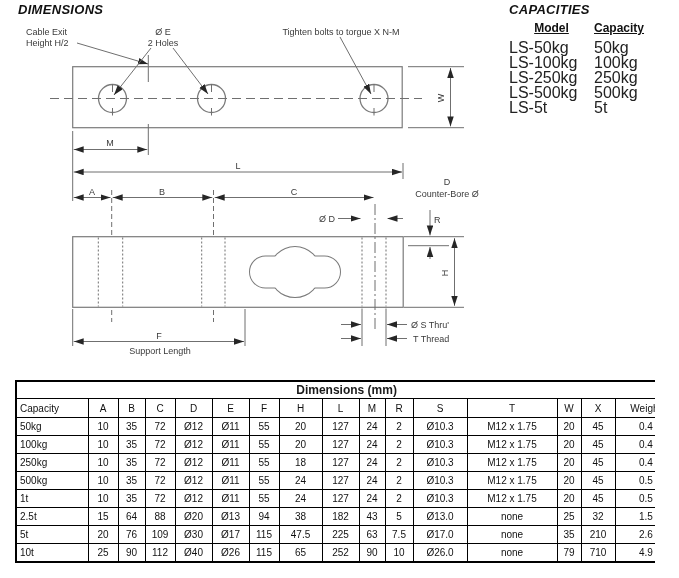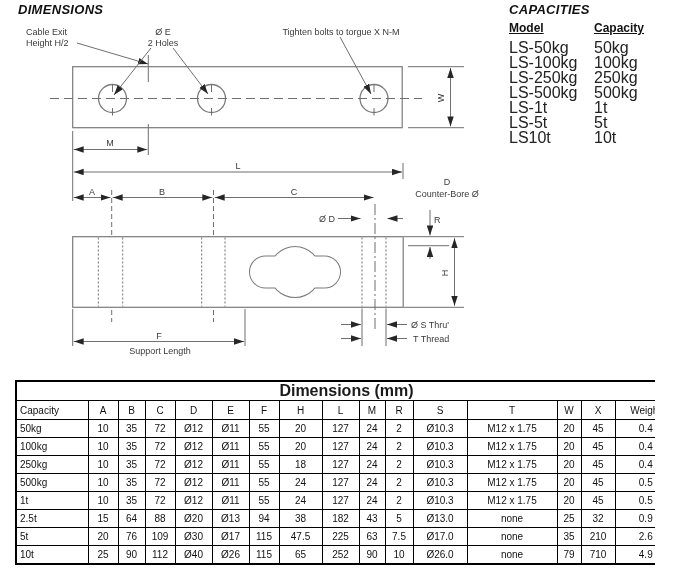--- a/index.html
+++ b/index.html
@@ -5,32 +5,32 @@
   html,body{margin:0;padding:0;background:#fff;}
   #page{position:relative;width:655px;height:578px;background:#ffffff;overflow:hidden;
         font-family:"Liberation Sans",sans-serif;color:#1a1a1a;}
   .sec-title{position:absolute;font-size:13px;font-weight:bold;font-style:italic;
              color:#111;letter-spacing:.3px;}
   #dim-title{left:18px;top:2px;}
   #cap-title{left:509px;top:2px;}
   #cap-block{position:absolute;left:509px;top:21px;width:165px;}
   .cap-head-row{display:flex;}
   .cap-head{font-weight:bold;font-size:12px;text-decoration:underline;color:#111;}
-  .cap-head.model{width:85px;}
+  .cap-head.model{width:85px;text-align:center;}
   #cap-rows{margin-top:5px;}
   .cap-row{display:flex;height:15px;line-height:15px;font-size:16px;color:#222;}
   .cap-model{width:85px;}
   svg{position:absolute;left:0;top:0;}
   svg text{font-family:"Liberation Sans",sans-serif;font-size:9px;fill:#3a3a3a;}
   
   #dim-table-wrap{position:absolute;left:15px;top:380px;}
   table{border-collapse:collapse;table-layout:fixed;width:661px;background:#fff;}
   table,td,th{border:1px solid #000;}
   table{border-width:2px;}
-  th.tbl-title{height:16px;font-size:16px;font-weight:bold;text-align:center;padding:0;}
+  th.tbl-title{height:16px;font-size:12px;font-weight:bold;text-align:center;padding:0;}
   td,th.colhead{height:17px;font-size:10px;font-weight:normal;text-align:center;
        padding:0 1px;white-space:nowrap;overflow:hidden;color:#111;}
   th.colhead{height:18px;}
   td.cap-col,th.cap-col{text-align:left;padding-left:3px;}
 </style>
 </head>
 <body>
 
 <div id="page">
 
@@ -53,30 +53,22 @@
         </div>
         <div class="cap-row">
           <span class="cap-model">LS-250kg</span>
           <span>250kg</span>
         </div>
         <div class="cap-row">
           <span class="cap-model">LS-500kg</span>
           <span>500kg</span>
         </div>
         <div class="cap-row">
-          <span class="cap-model">LS-1t</span>
-          <span>1t</span>
-        </div>
-        <div class="cap-row">
           <span class="cap-model">LS-5t</span>
           <span>5t</span>
-        </div>
-        <div class="cap-row">
-          <span class="cap-model">LS10t</span>
-          <span>10t</span>
         </div>
       </div>
   </div>
 
   <svg width="679" height="378" viewBox="0 0 679 378">
     <defs>
       <marker id="arr" markerUnits="userSpaceOnUse" markerWidth="10" markerHeight="7" refX="10" refY="3.25" orient="auto">
         <path d="M0,0 L10,3.25 L0,6.5 Z" fill="#262626"></path>
       </marker>
       <marker id="arrR" markerUnits="userSpaceOnUse" markerWidth="10" markerHeight="7" refX="10" refY="3.25" orient="auto-start-reverse">
@@ -354,21 +346,21 @@
             <td>Ø13</td>
             <td>94</td>
             <td>38</td>
             <td>182</td>
             <td>43</td>
             <td>5</td>
             <td>Ø13.0</td>
             <td>none</td>
             <td>25</td>
             <td>32</td>
-            <td>0.9</td>
+            <td>1.5</td>
           </tr>
           <tr>
             <td class="cap-col">5t</td>
             <td>20</td>
             <td>76</td>
             <td>109</td>
             <td>Ø30</td>
             <td>Ø17</td>
             <td>115</td>
             <td>47.5</td>

